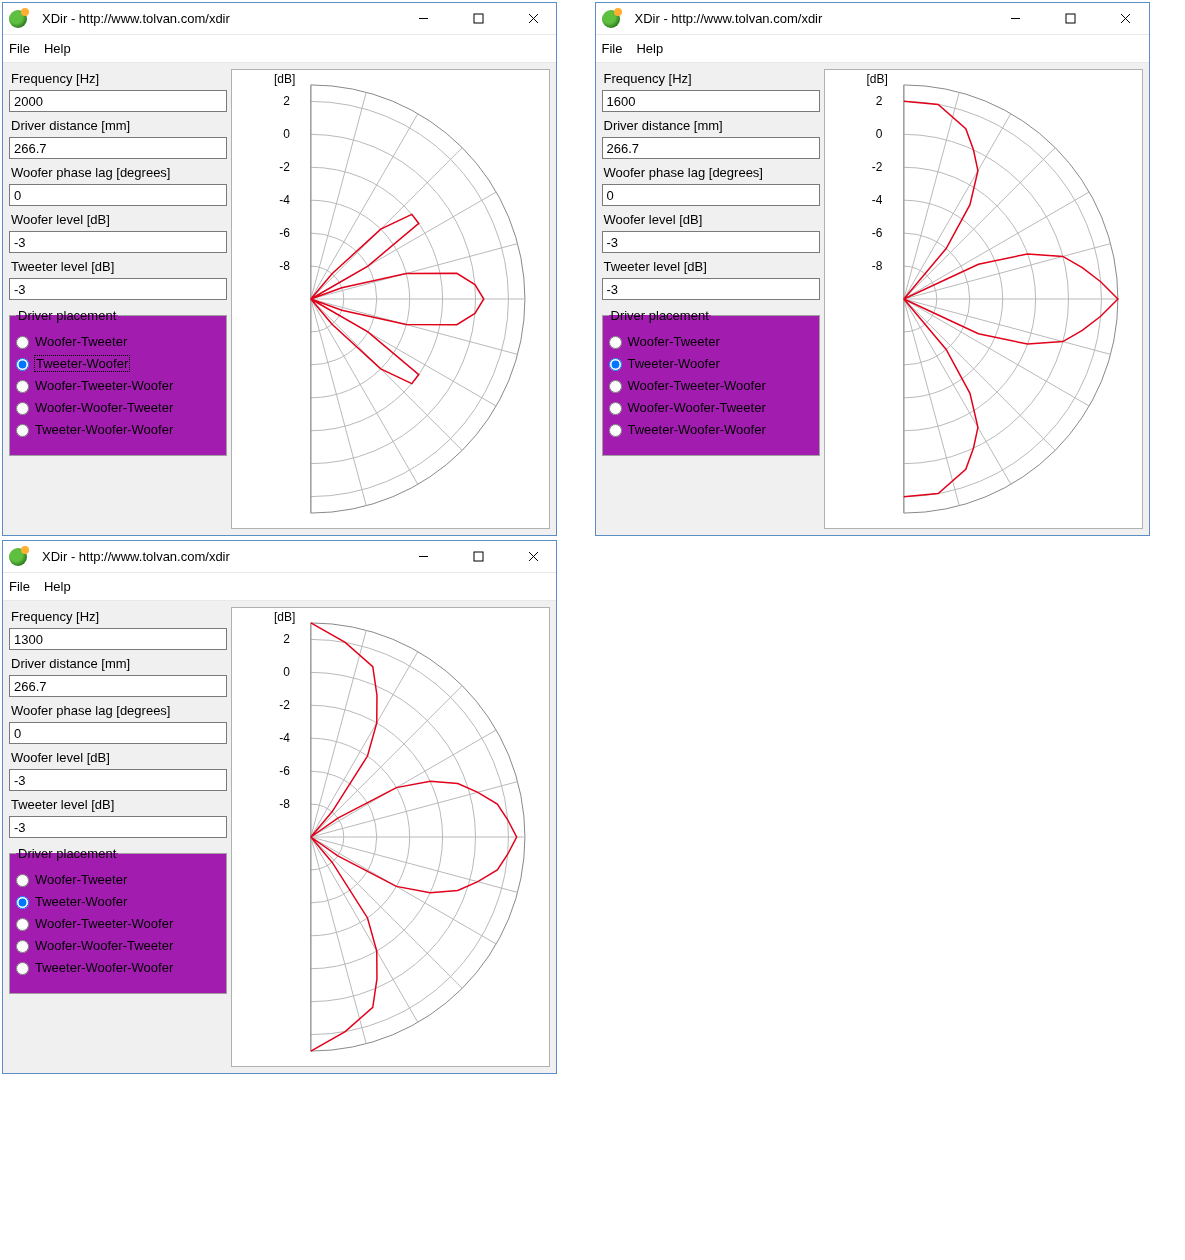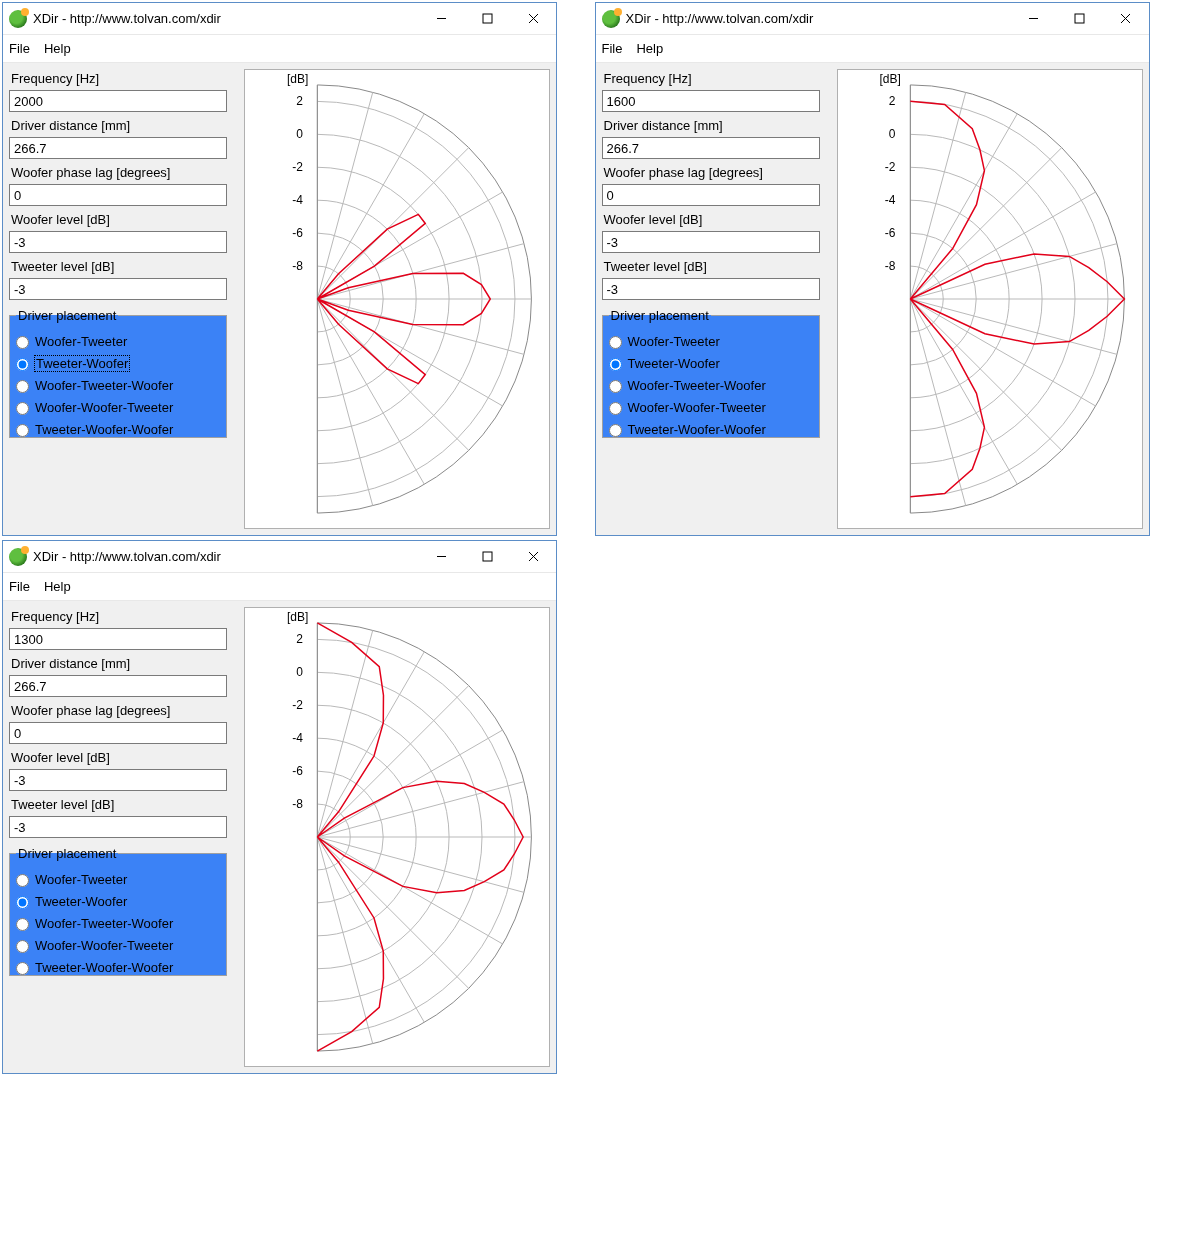--- a/index.html
+++ b/index.html
@@ -22,20 +22,21 @@
     width: 555px;
     margin: 2px;
   }
   .titlebar {
     height: 32px;
     background: #fff;
     display: flex;
     align-items: center;
     padding: 0 0 0 6px;
     border-bottom: 1px solid #e8e8e8;
+    gap: 9px;
   }
   .titlebar .app-icon {
     width: 18px; height: 18px;
     margin-right: 6px;
     background: radial-gradient(circle at 40% 40%, #5fbf3f 40%, #2f7f1f 70%, #1a5a0f 100%);
     border-radius: 50%;
     position: relative;
   }
   .titlebar .app-icon::after{
     content:"";
@@ -63,43 +64,43 @@
     align-items:center;
     padding: 0 6px;
     gap: 14px;
     background:#fff;
     border-bottom:1px solid #e8e8e8;
   }
   .menubar span { color:#000; }
   .client {
     display:flex;
     padding: 6px;
-    gap:17px;
+    gap:4px;
     background:#f0f0f0;
   }
   .panel-left {
     width: 218px;
     display:flex;
     flex-direction:column;
     gap: 4px;
   }
   .field-label { color:#000; font-size:13px; padding:2px 0 0 2px;}
   .field-input {
     border:1px solid #7a7a7a;
     background:#fff;
     height:22px;
     padding: 2px 4px;
     font-size:13px;
     width:100%;
   }
   fieldset.group {
     border:1px solid #a0a0a0;
     margin:4px 0 0 0;
-    padding: 4px 6px 0 6px;
-    background:#3b82f6;
+    padding: 4px 6px 18px 6px;
+    background:#a21caf;
   }
   fieldset.group legend { font-size:13px; padding:0 2px; }
   .radio-row {
     display:flex;
     align-items:flex-end;
     gap:6px;
     height:22px;
   }
   .radio-row input[type=radio]{ margin:0; }
   .radio-row label { font-size:13px; }

